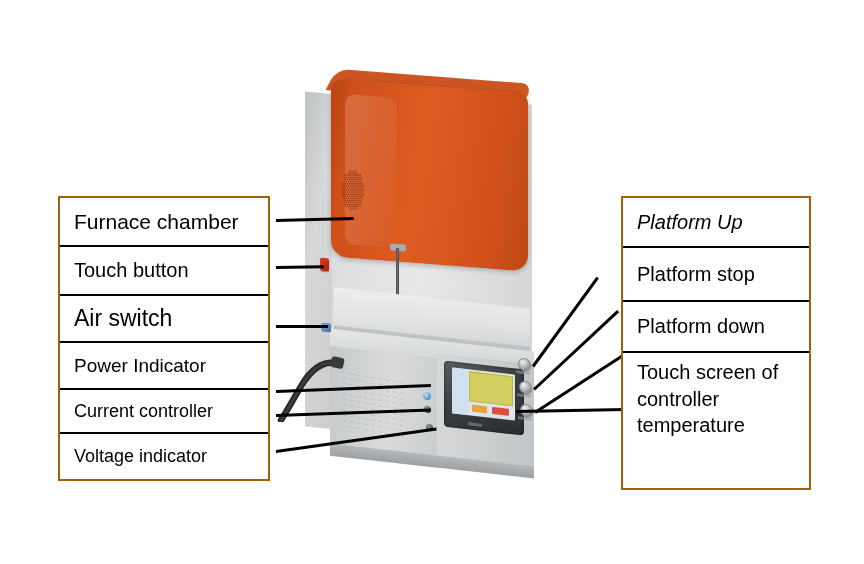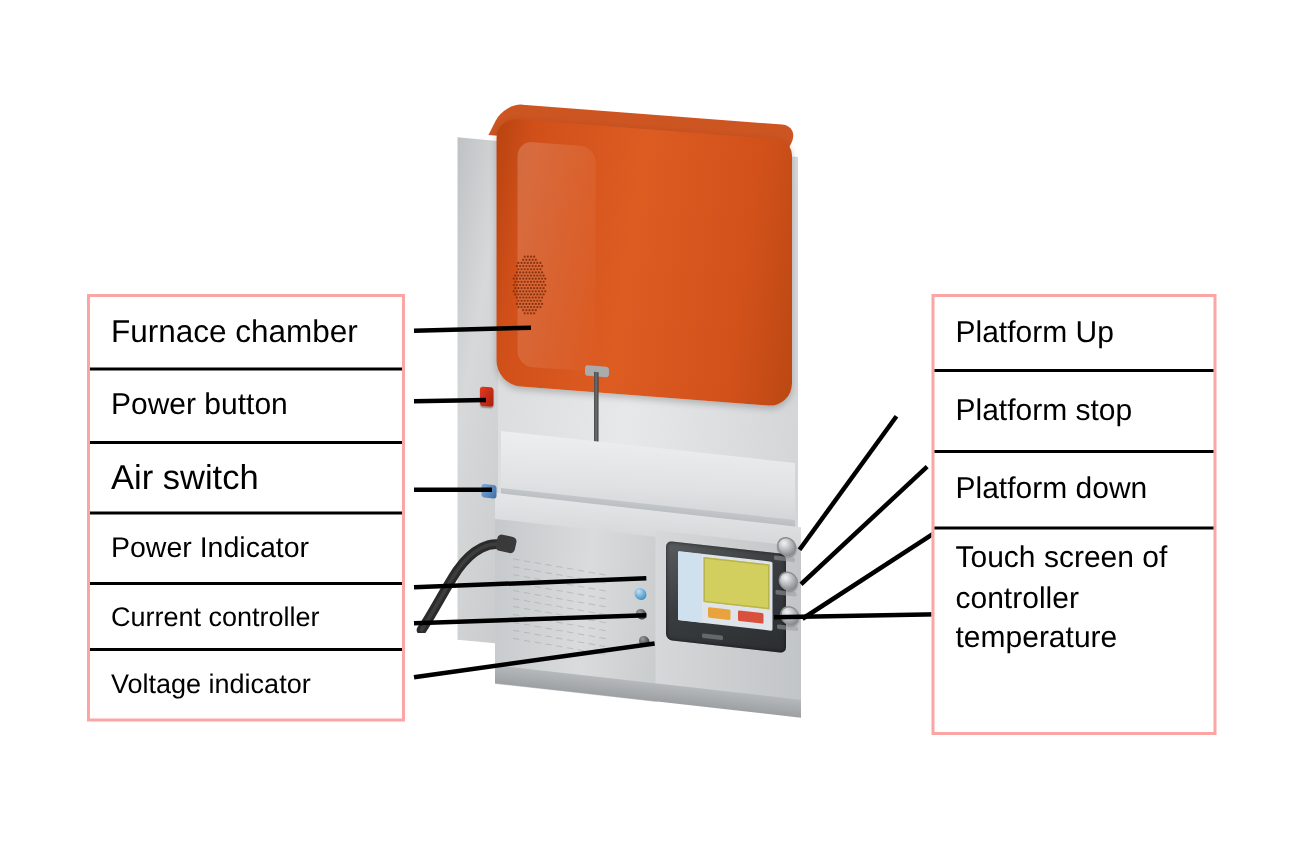--- a/index.html
+++ b/index.html
@@ -2,21 +2,21 @@
 <html><head>
 <meta charset="utf-8">
 <title>Furnace Labeled Diagram</title>
 <style>
   html,body{margin:0;padding:0;background:#ffffff;}
   body{width:864px;height:564px;overflow:hidden;
        font-family:"Liberation Sans","DejaVu Sans",sans-serif;}
   #stage{position:relative;width:864px;height:564px;background:#fff;}
 
   
-  .labelbox{position:absolute;border:2px solid #fca5a5;box-sizing:border-box;background:#fff;z-index:40;}
+  .labelbox{position:absolute;border:2px solid #a16207;box-sizing:border-box;background:#fff;z-index:40;}
   .lrow{box-sizing:border-box;display:flex;align-items:center;
         border-bottom:2px solid #000;padding-left:14px;color:#000;}
   .lrow:last-child{border-bottom:none;}
   .lrow.multi{display:block;padding-top:6px;}
   .lrow.multi .ln{display:block;line-height:1.33;}
 
   #leftbox{left:58px;top:196px;width:212px;}
   #rightbox{left:621px;top:196px;width:190px;}
 
   
@@ -452,29 +452,29 @@
   <div class="lead" style="left:276px;top:414px;width:155px;height:3px;transform:rotate(-2deg);"></div>
   <div class="lead" style="left:276px;top:450px;width:162px;height:3px;transform:rotate(-8deg);"></div>
 
   <div class="lead" style="left:533px;top:365px;width:110px;height:3px;transform:rotate(-54deg);"></div>
   <div class="lead" style="left:534px;top:388px;width:115px;height:3px;transform:rotate(-43deg);"></div>
   <div class="lead" style="left:535px;top:411px;width:120px;height:3px;transform:rotate(-33deg);"></div>
   <div class="lead" style="left:516px;top:410px;width:110px;height:3px;transform:rotate(-1deg);"></div>
 
   <div class="labelbox" id="leftbox">
     <div class="lrow" style="height:49px;font-size:21px;">Furnace chamber</div>
-    <div class="lrow" style="height:49px;font-size:20px;">Power button</div>
+    <div class="lrow" style="height:49px;font-size:20px;">Touch button</div>
     <div class="lrow" style="height:47px;font-size:23px;">Air switch</div>
     <div class="lrow" style="height:47px;font-size:19px;">Power    Indicator</div>
     <div class="lrow" style="height:44px;font-size:18px;">Current   controller</div>
     <div class="lrow" style="height:45px;font-size:18px;text-align:center;">Voltage   indicator</div>
   </div>
 
   <div class="labelbox" id="rightbox">
-    <div class="lrow" style="height:50px;font-size:20px;">Platform Up</div>
+    <div class="lrow" style="height:50px;font-size:20px;font-style:italic;">Platform Up</div>
     <div class="lrow" style="height:54px;font-size:20px;">Platform stop</div>
     <div class="lrow" style="height:51px;font-size:20px;">Platform down</div>
     <div class="lrow multi" style="height:135px;font-size:20px;">
       <span class="ln">Touch screen of</span>
       <span class="ln">controller</span>
       <span class="ln">temperature</span>
     </div>
   </div>
 
 </div>

